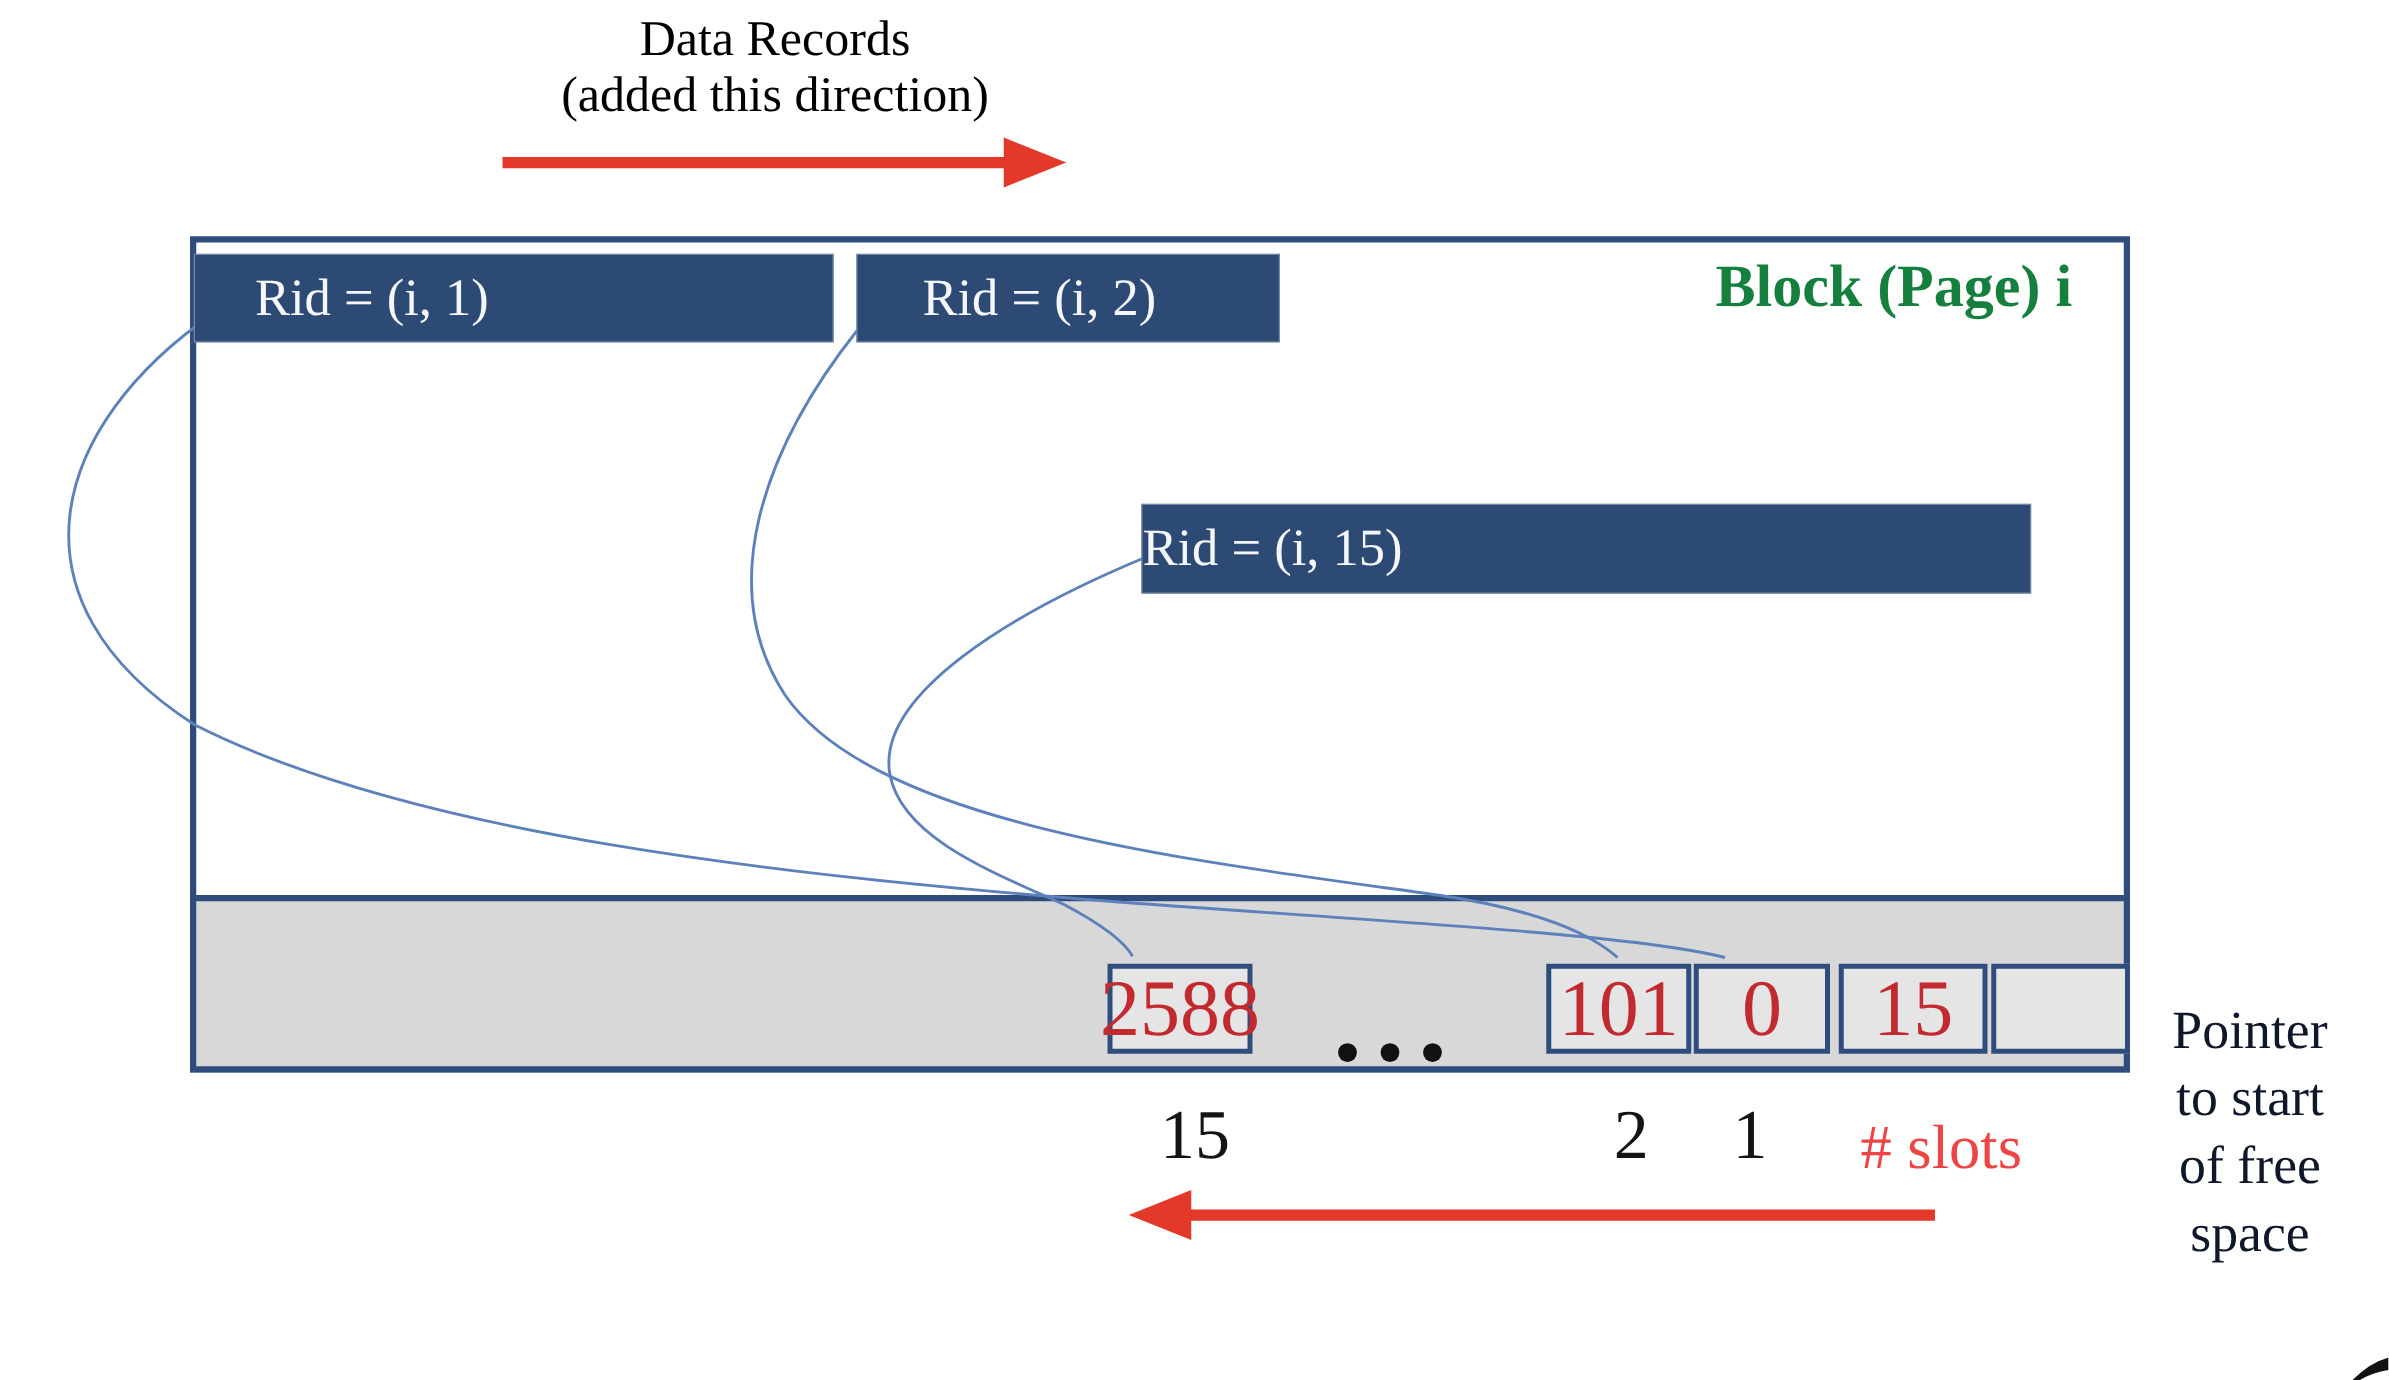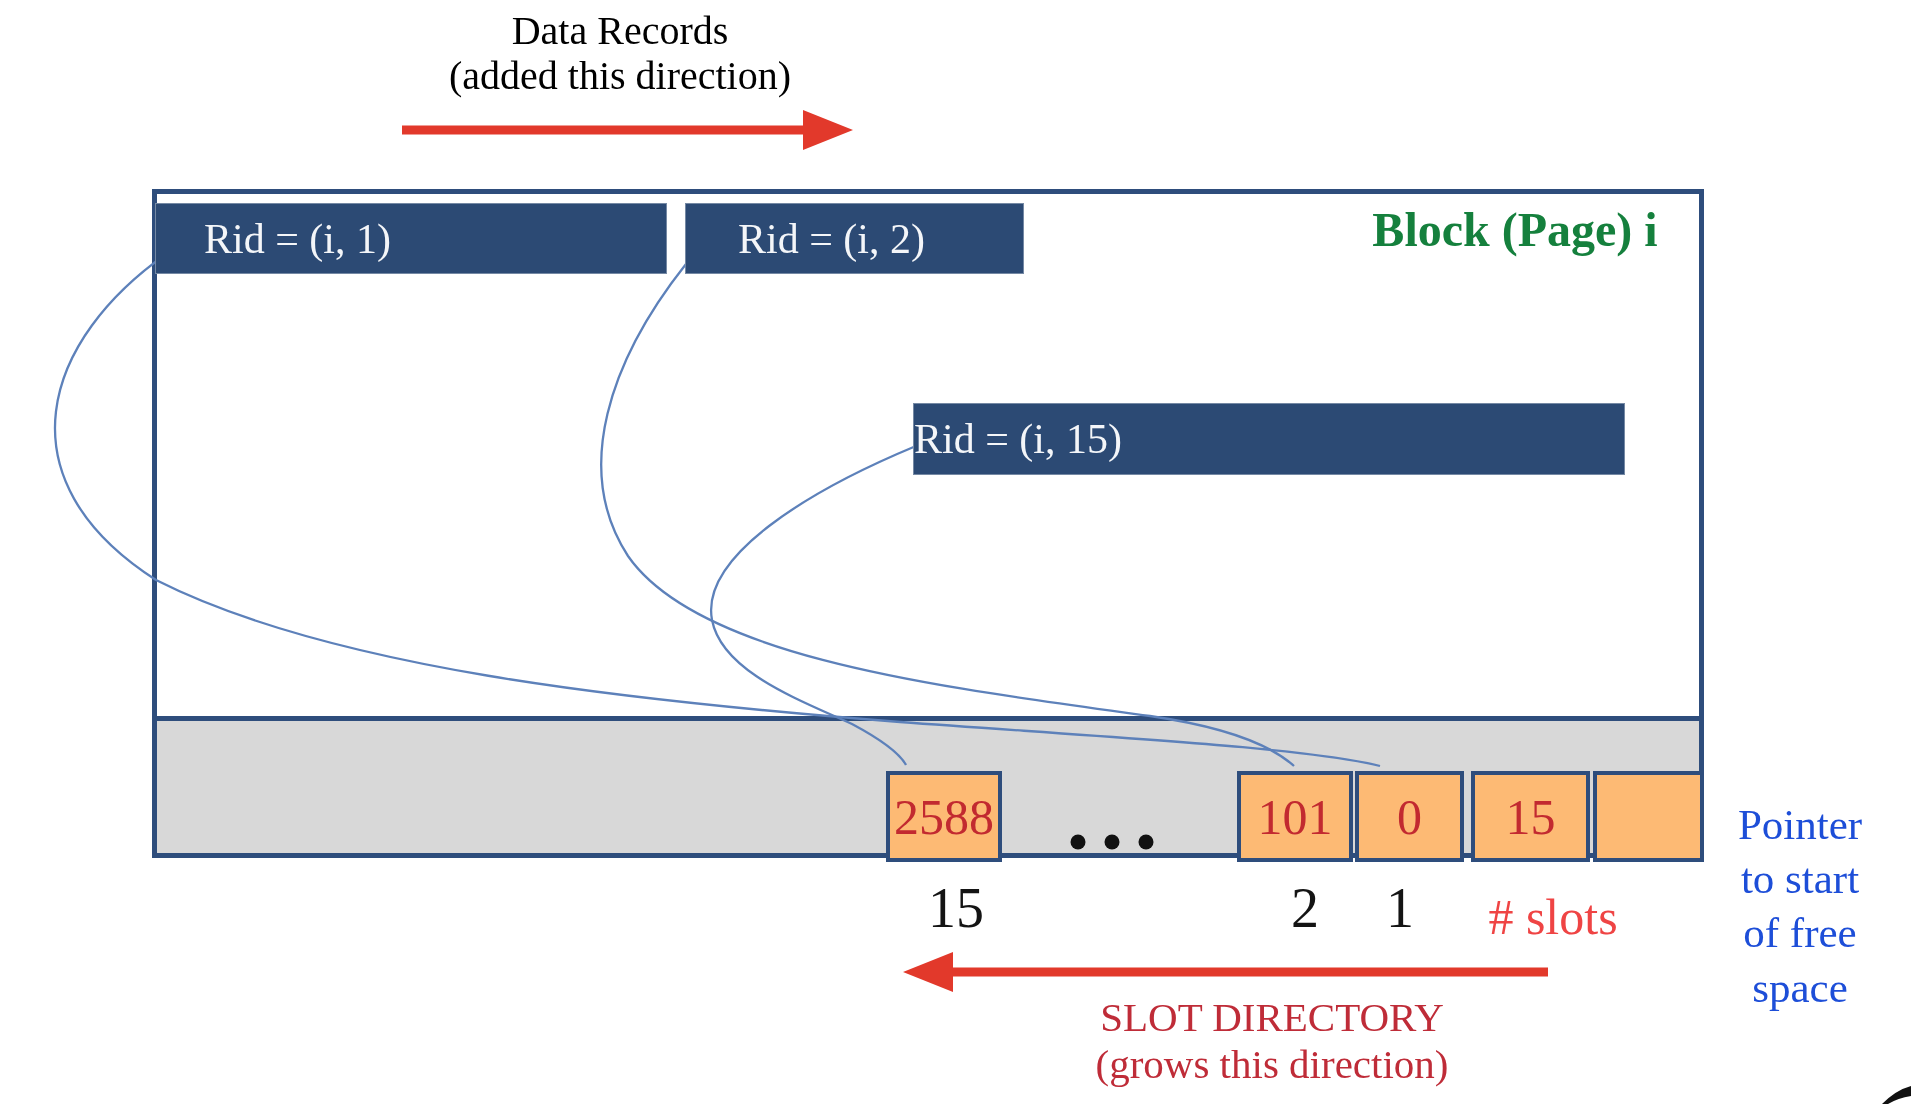--- a/index.html
+++ b/index.html
@@ -51,26 +51,26 @@
     color:#f4f6f9;
     font-size:42px;
     box-sizing:border-box;
     border:1px solid rgba(255,255,255,0.35);
     display:flex;align-items:center;
     z-index:3;
   }
 
   
   .slot-cell{
-    top:771px;height:91px;
-    background:#fdba74;
+    top:771px;height:72px;
+    background:#e5e5e5;
     border:4px solid #2e4d7c;
     box-sizing:border-box;
     display:flex;align-items:center;justify-content:center;
-    font-size:50px;
+    font-size:64px;
     color:#c22a30;
     z-index:3;
   }
 
   
   .idx-label{
     top:876px;
     text-align:center;
     font-size:56px;
     color:#141414;
@@ -91,21 +91,21 @@
     font-size:41px;line-height:1.15;
     color:#bf2c38;
     z-index:4;
   }
 
   
   .pointer-note{
     left:1705px;top:798px;width:190px;
     text-align:center;
     font-size:43px;line-height:1.26;
-    color:#1d4ed8;
+    color:#0f172a;
     z-index:4;
   }
 
   svg.overlay{
     position:absolute;left:0;top:0;
     z-index:2;
   }
 </style>
 </head>
 <body>
@@ -169,21 +169,19 @@
   </div>
   <div class="abs slot-cell" style="left:1593px;width:111px;">
     <span></span>
   </div>
 
   <div class="abs idx-label" style="left:906px;width:100px;">15</div>
   <div class="abs idx-label" style="left:1255px;width:100px;">2</div>
   <div class="abs idx-label" style="left:1350px;width:100px;">1</div>
   <div class="abs slots-label"># slots</div>
 
-  <div class="abs slotdir-note preline">SLOT DIRECTORY
-(grows this direction)</div>
 
   <div class="abs pointer-note preline">Pointer
 to start
 of free
 space</div>
 
 </div>
 
 </body></html>

